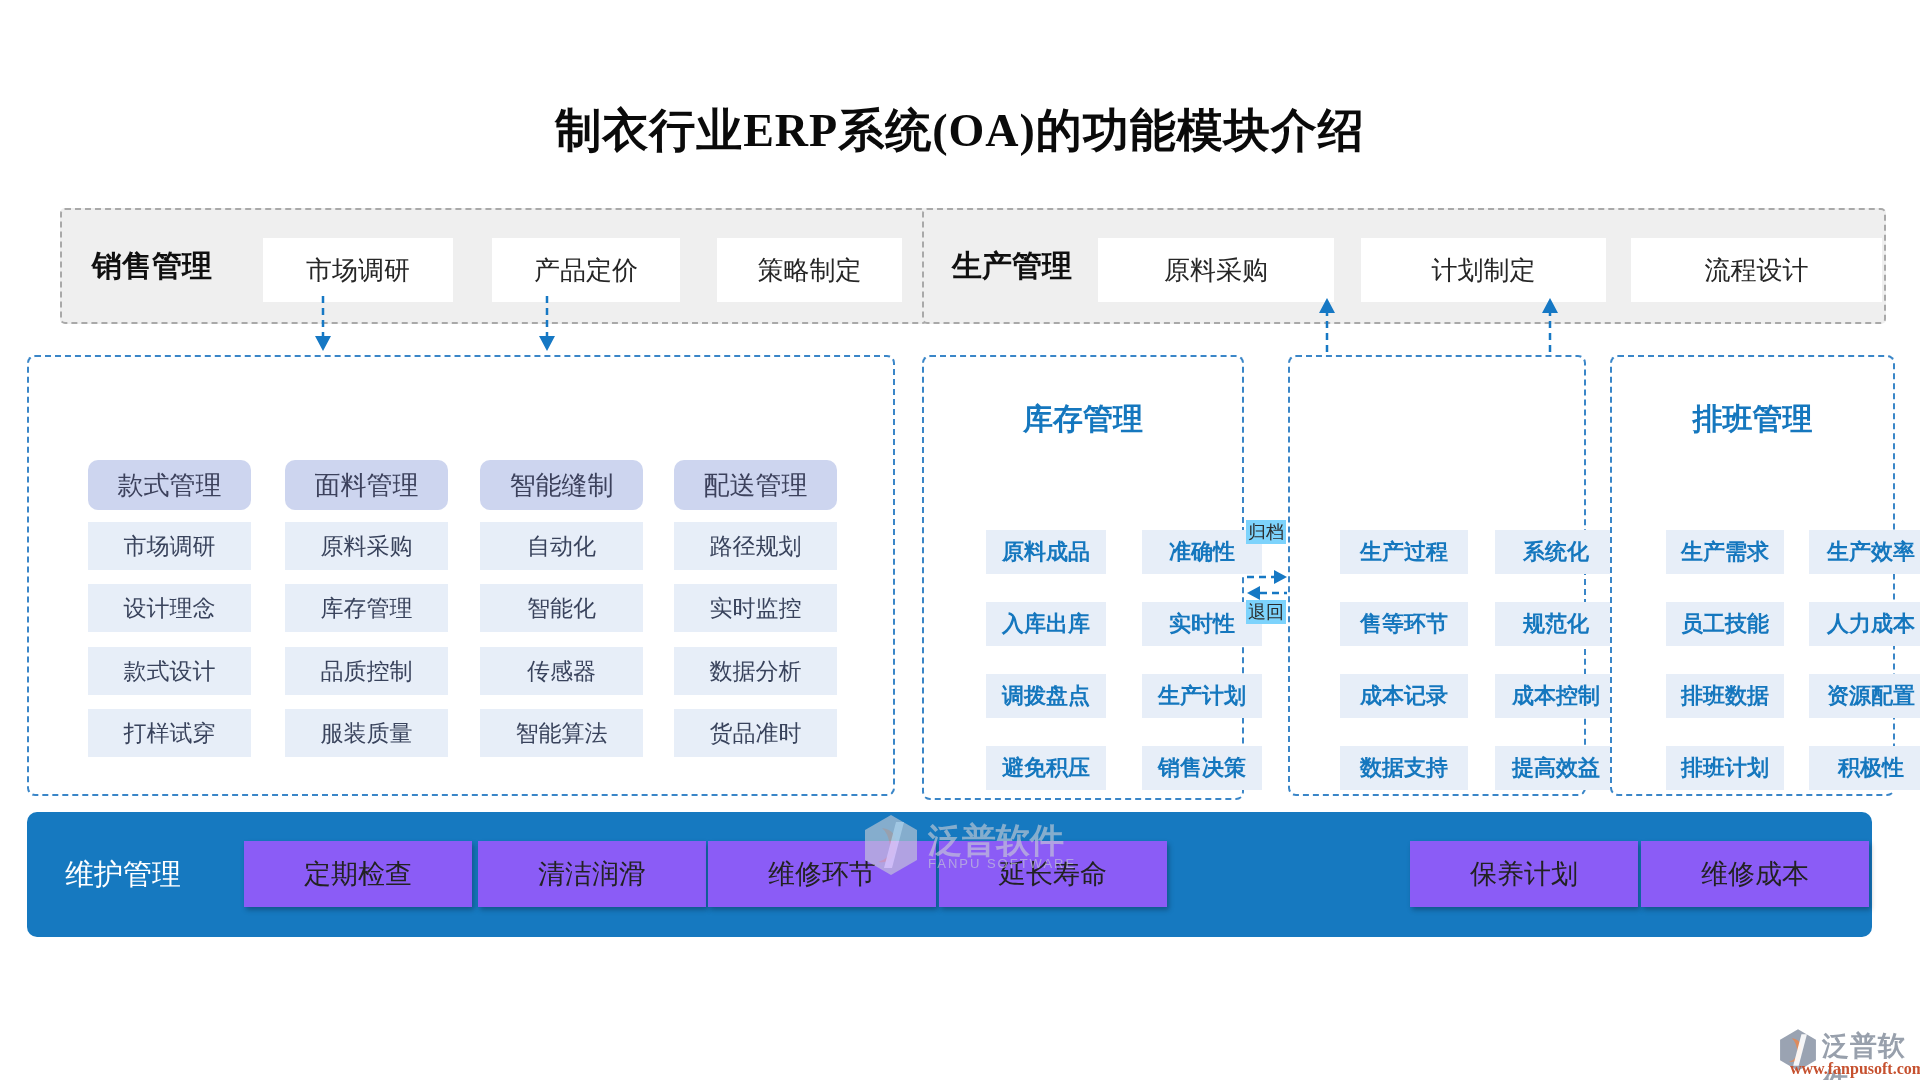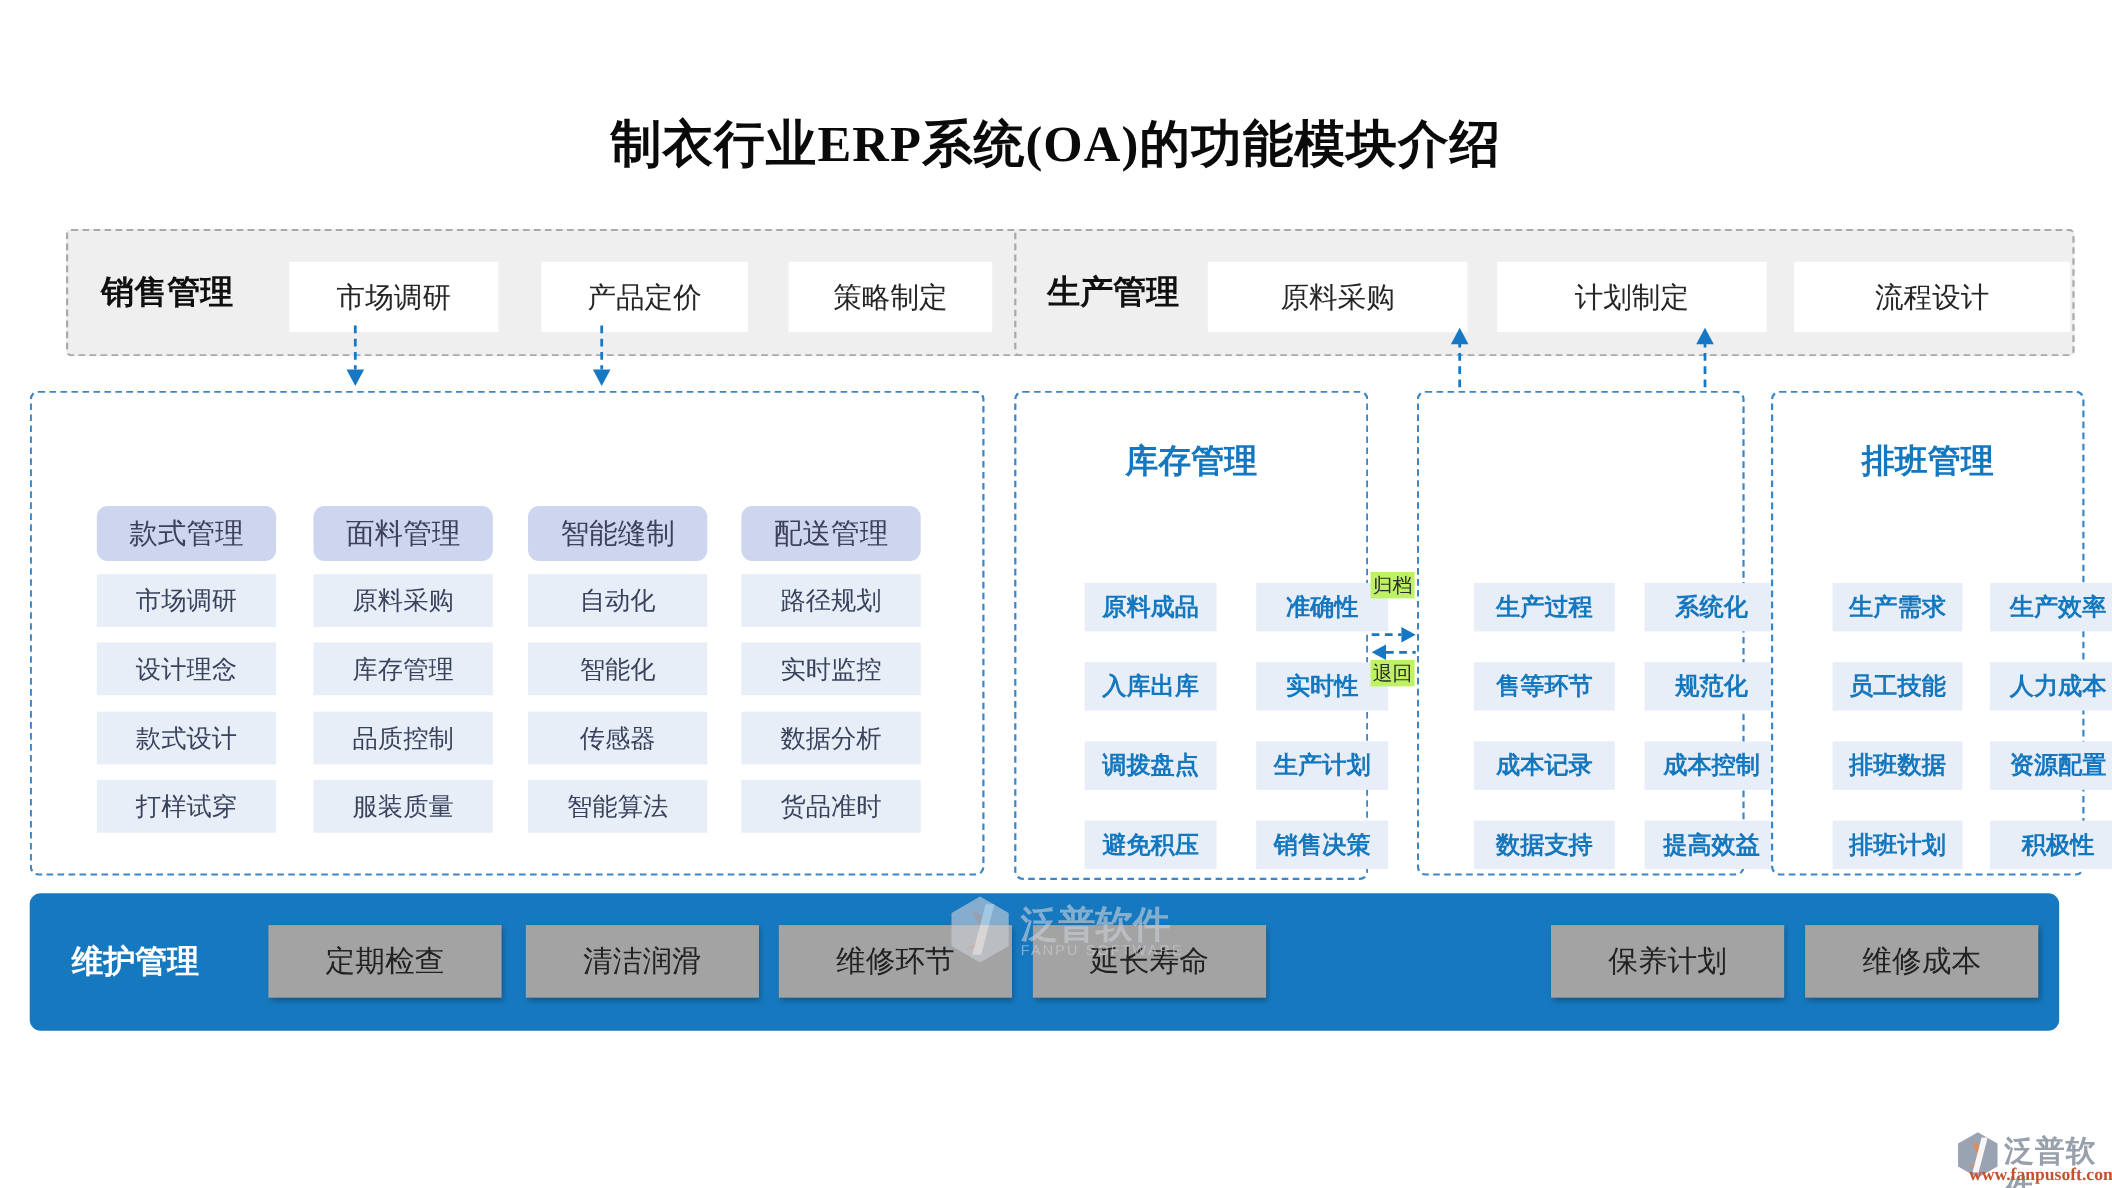--- a/index.html
+++ b/index.html
@@ -32,27 +32,27 @@
   .mid-title{left:0;top:42px;width:100%;text-align:center;
     font-size:30px;font-weight:bold;color:#1577be;}
   .mid-chip{background:#e7eef8;display:flex;align-items:center;justify-content:center;
     font-size:22px;font-weight:bold;color:#1577be;position:absolute;height:44px;margin-left:42px;}
   .m1{top:173px}.m2{top:245px}.m3{top:317px}.m4{top:389px}
   .inv .ca{left:20px;width:120px}.inv .cb{left:176px;width:120px}
   .cost .ca{left:8px;width:128px}.cost .cb{left:163px;width:122px}
   .sch .ca{left:12px;width:118px}.sch .cb{left:155px;width:124px}
 
   
-  .conn-label{font-size:18px;color:#2b2b2b;background:#bef264;padding:0 2px;}
+  .conn-label{font-size:18px;color:#2b2b2b;background:#7dd3fc;padding:0 2px;}
 
   
   .bluebar{background:#1679c0;border-radius:10px;}
-  .bar-label{font-size:29px;font-weight:bold;color:#ffffff;top:50%;transform:translateY(-50%);}
-  .bar-btn{background:#a3a3a3;display:flex;align-items:center;justify-content:center;
-    font-size:27px;color:#222222;position:absolute;top:29px;height:66px;width:212px;
+  .bar-label{font-size:29px;font-weight:normal;color:#ffffff;top:50%;transform:translateY(-50%);}
+  .bar-btn{background:#8b5cf6;display:flex;align-items:center;justify-content:center;
+    font-size:27px;color:#222222;position:absolute;top:29px;height:66px;width:228px;
     box-shadow:2px 3px 5px rgba(0,0,0,0.28);}
 
   
   .wm-center{opacity:0.62;z-index:6;}
   .wm-brand-lg{font-size:34px;font-weight:bold;color:#c9ced6;
     font-family:"Liberation Sans","DejaVu Sans",sans-serif;}
   .wm-sub{font-size:13px;letter-spacing:2px;color:#c9ced6;
     font-family:"Liberation Sans","DejaVu Sans",sans-serif;}
   .wm-corner-brand{font-size:27px;font-weight:bold;color:#98a0ac;
     font-family:"Liberation Sans","DejaVu Sans",sans-serif;letter-spacing:1px;}

